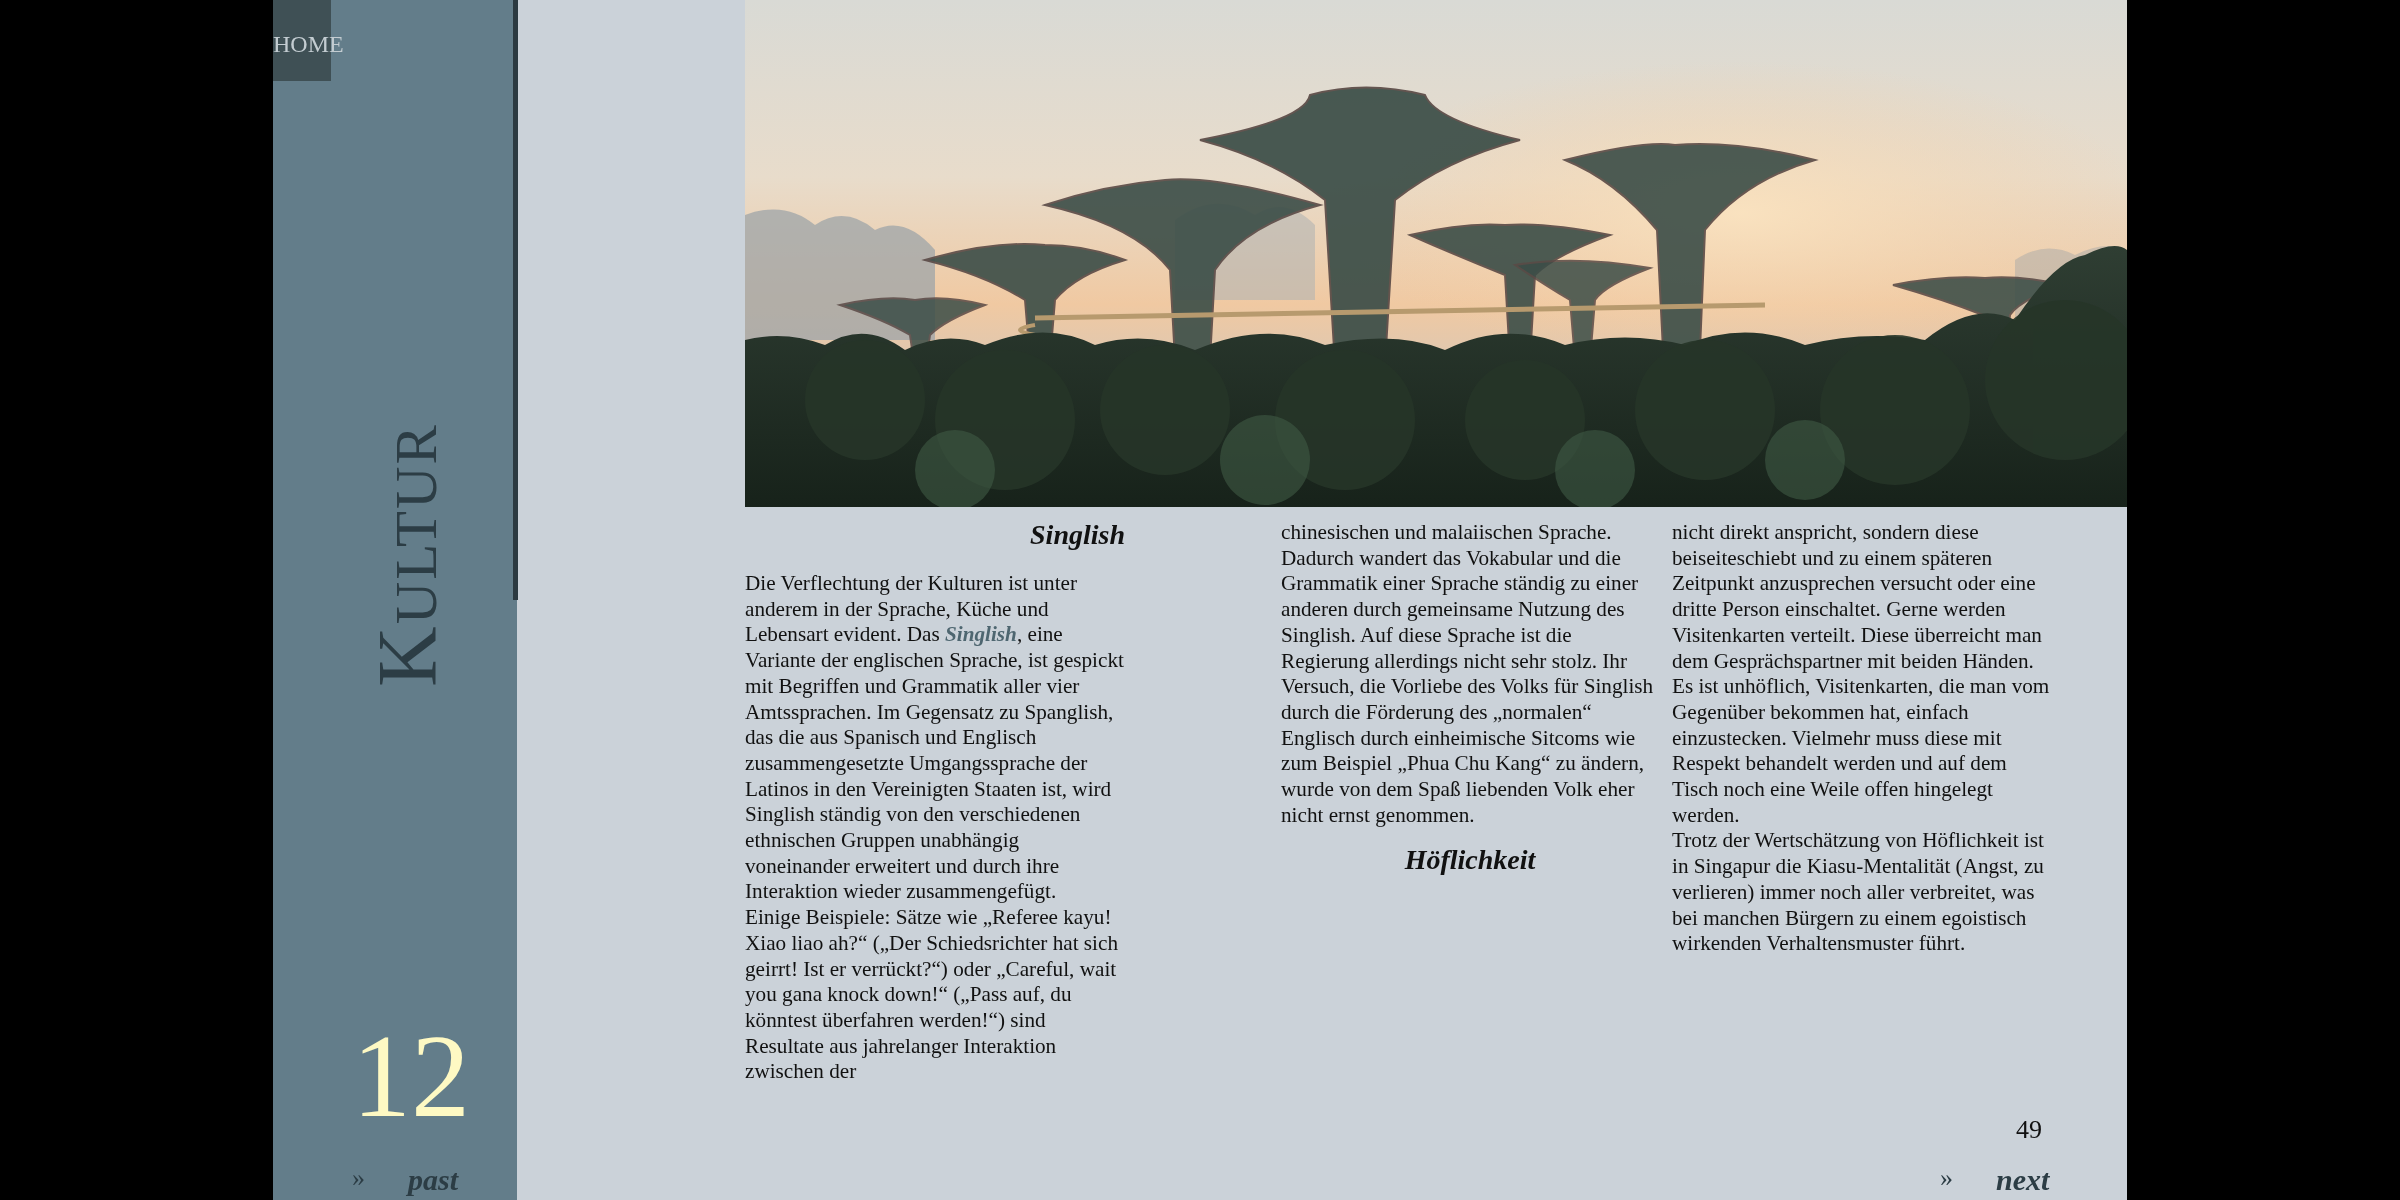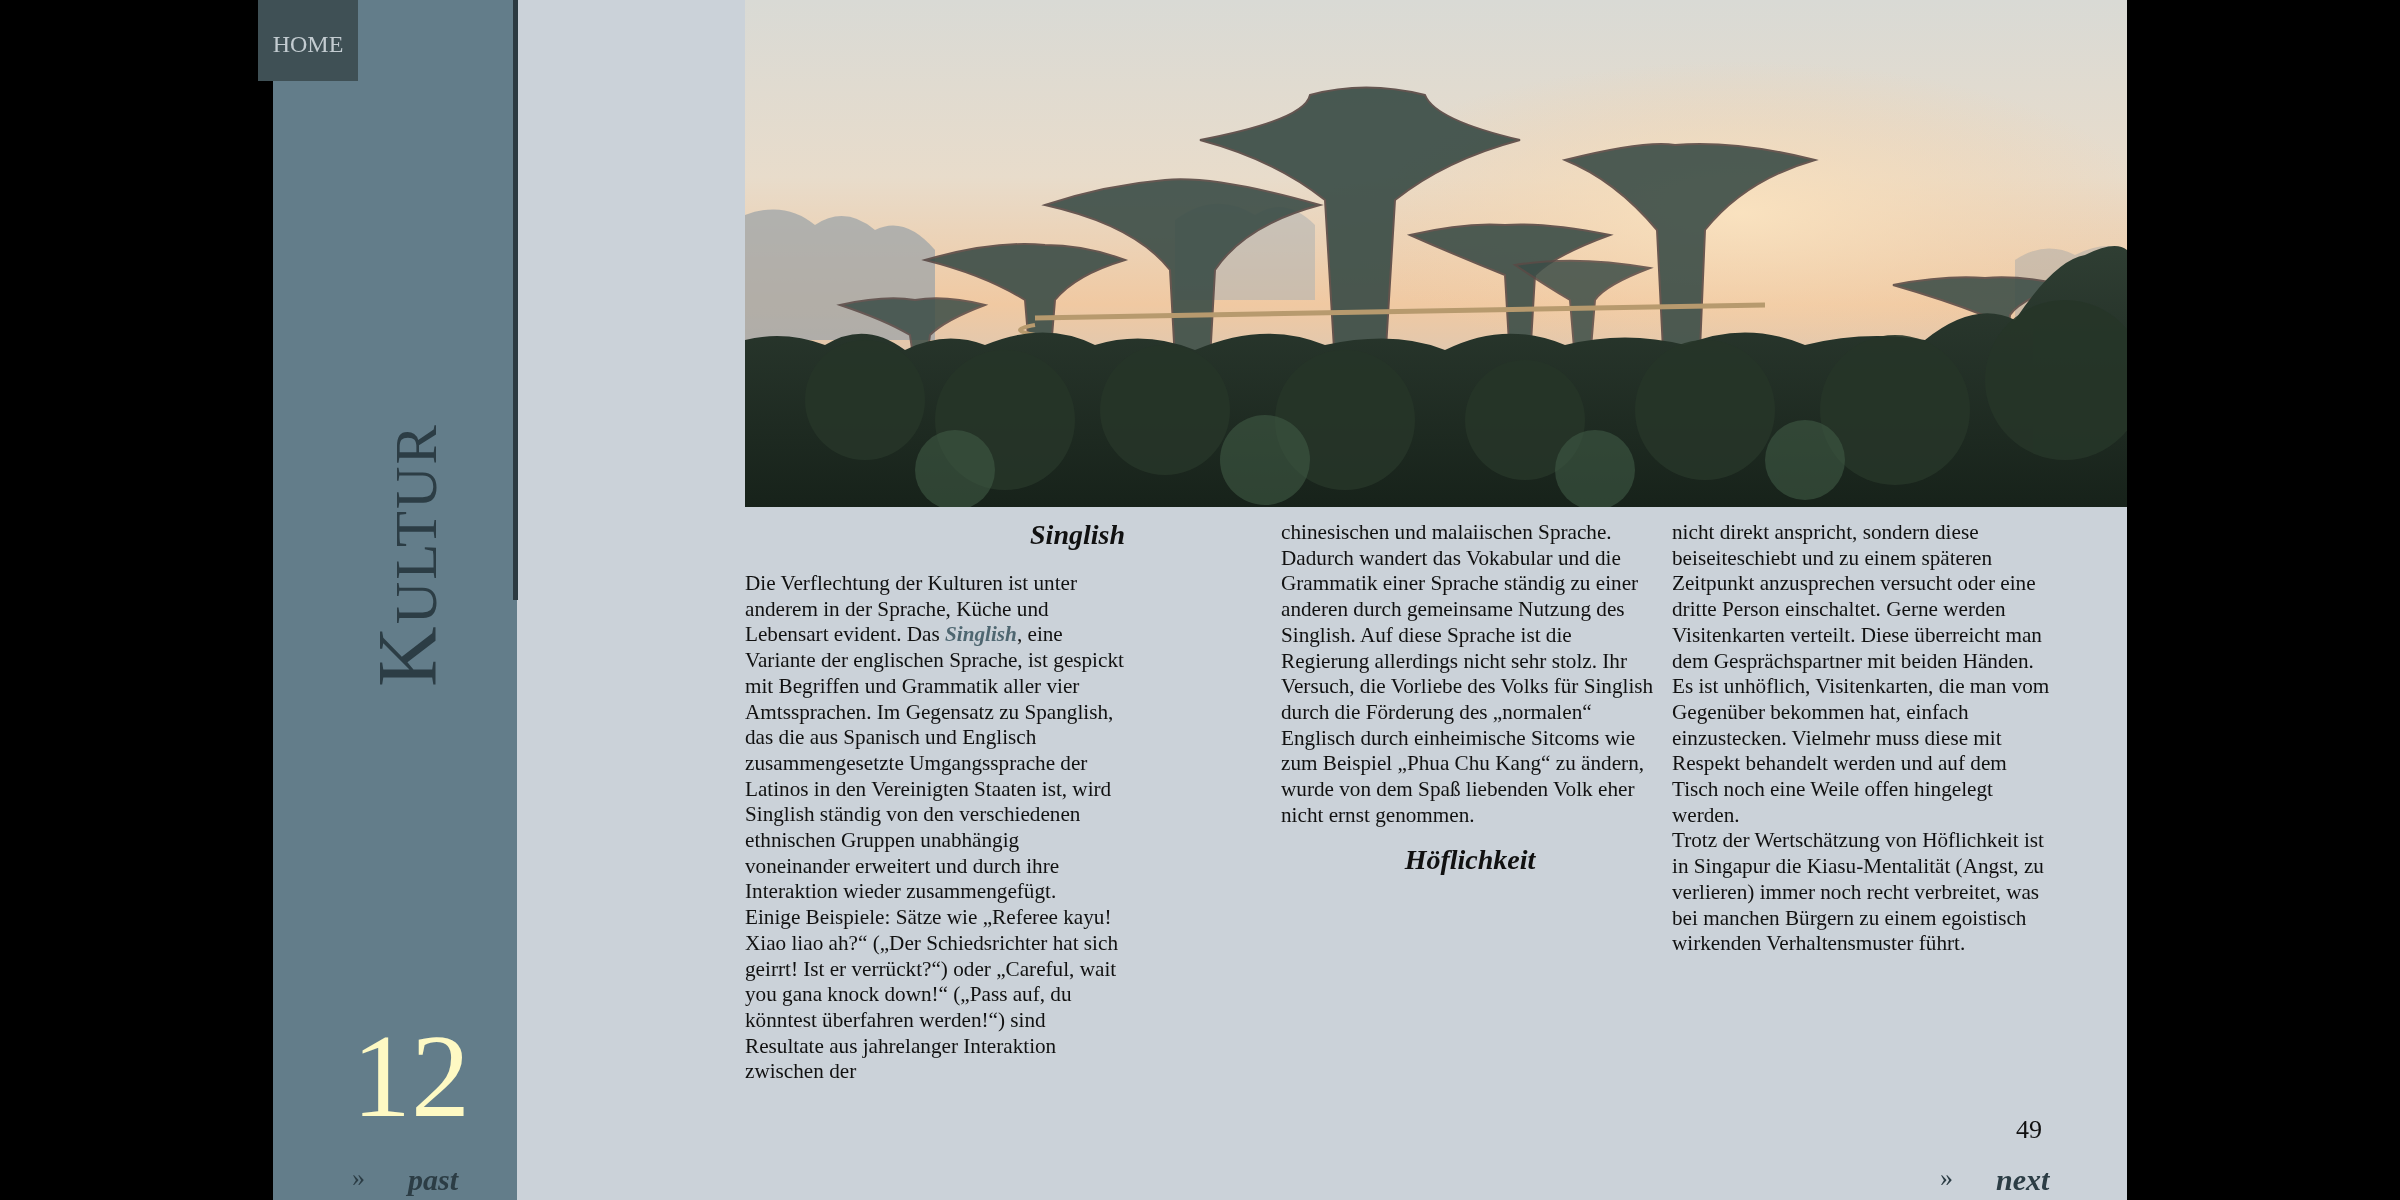--- a/index.html
+++ b/index.html
@@ -1,21 +1,21 @@
 <!DOCTYPE html>
 <html><head>
 <meta charset="utf-8">
 <style>
   html, body { margin:0; padding:0; }
   body { width:2400px; height:1200px; background:#000; position:relative; overflow:hidden;
          font-family:"Liberation Serif","DejaVu Serif",serif; }
   .page { position:absolute; left:273px; top:0; width:1854px; height:1200px; background:#cbd2d9; }
   .sidebar { position:absolute; left:273px; top:0; width:244px; height:1200px; background:#637d8a; }
   .sidebar-rule { position:absolute; left:513px; top:0; width:5px; height:600px; background:#2c3a41; }
-  .home-btn { position:absolute; left:258px; top:0; width:100px; height:81px; background:#3f5055;
+  .home-btn { position:absolute; left:273px; top:0; width:58px; height:81px; background:#3f5055;
               color:#c3ccd1; font-size:24px; line-height:88px; text-align:center; letter-spacing:0px;
               cursor:pointer; }
   .section-title { position:absolute; left:408px; top:555px; transform:translate(-50%,-50%) rotate(-90deg);
                    white-space:nowrap; color:#2c3d45; font-size:84px; font-variant:small-caps;
                    letter-spacing:2px; line-height:1; }
   .page-num-left { position:absolute; left:352px; top:1018px; color:#fef9c3; font-size:118px; line-height:1; }
   .nav-arrow { position:absolute; font-size:26px; color:#2c3d45; }
   .nav-link { position:absolute; font-size:30px; font-style:italic; font-weight:bold; color:#2c3d45; cursor:pointer; }
 
   .photo { position:absolute; left:745px; top:0; width:1382px; height:507px; overflow:hidden; }
@@ -117,19 +117,19 @@
   <p>Einige Beispiele: Sätze wie „Referee kayu! Xiao liao ah?“ („Der Schiedsrichter hat sich geirrt! Ist er verrückt?“) oder „Careful, wait you gana knock down!“ („Pass auf, du könntest überfahren werden!“) sind Resultate aus jahrelanger Interaktion zwischen der</p>
 </div>
 
 <div class="col" style="left:1281px; width:378px;">
   <p>chinesischen und malaiischen Sprache. Dadurch wandert das Vokabular und die Grammatik einer Sprache ständig zu einer anderen durch gemeinsame Nutzung des Singlish. Auf diese Sprache ist die Regierung allerdings nicht sehr stolz. Ihr Versuch, die Vorliebe des Volks für Singlish durch die Förderung des „normalen“ Englisch durch einheimische Sitcoms wie zum Beispiel „Phua Chu Kang“ zu ändern, wurde von dem Spaß liebenden Volk eher nicht ernst genommen.</p>
   <p class="heading" style="margin-top:17px; margin-bottom:20px;text-align:center;">Höflichkeit</p>
 </div>
 
 <div class="col" style="left:1672px; width:380px;">
   <p>nicht direkt anspricht, sondern diese beiseiteschiebt und zu einem späteren Zeitpunkt anzusprechen versucht oder eine dritte Person einschaltet. Gerne werden Visitenkarten verteilt. Diese überreicht man dem Gesprächspartner mit beiden Händen. Es ist unhöflich, Visitenkarten, die man vom Gegenüber bekommen hat, einfach einzustecken. Vielmehr muss diese mit Respekt behandelt werden und auf dem Tisch noch eine Weile offen hingelegt werden.</p>
-  <p>Trotz der Wertschätzung von Höflichkeit ist in Singapur die Kiasu-Mentalität (Angst, zu verlieren) immer noch recht verbreitet, was bei manchen Bürgern zu einem egoistisch wirkenden Verhaltensmuster führt.</p>
+  <p>Trotz der Wertschätzung von Höflichkeit ist in Singapur die Kiasu-Mentalität (Angst, zu verlieren) immer noch aller verbreitet, was bei manchen Bürgern zu einem egoistisch wirkenden Verhaltensmuster führt.</p>
 </div>
 
 <div class="page-num-right">49</div>
 
 <span class="nav-arrow" style="left:1940px; top:1163px;">»</span>
 <span class="nav-link" style="left:1996px; top:1163px;">next</span>
 
 </body></html>

